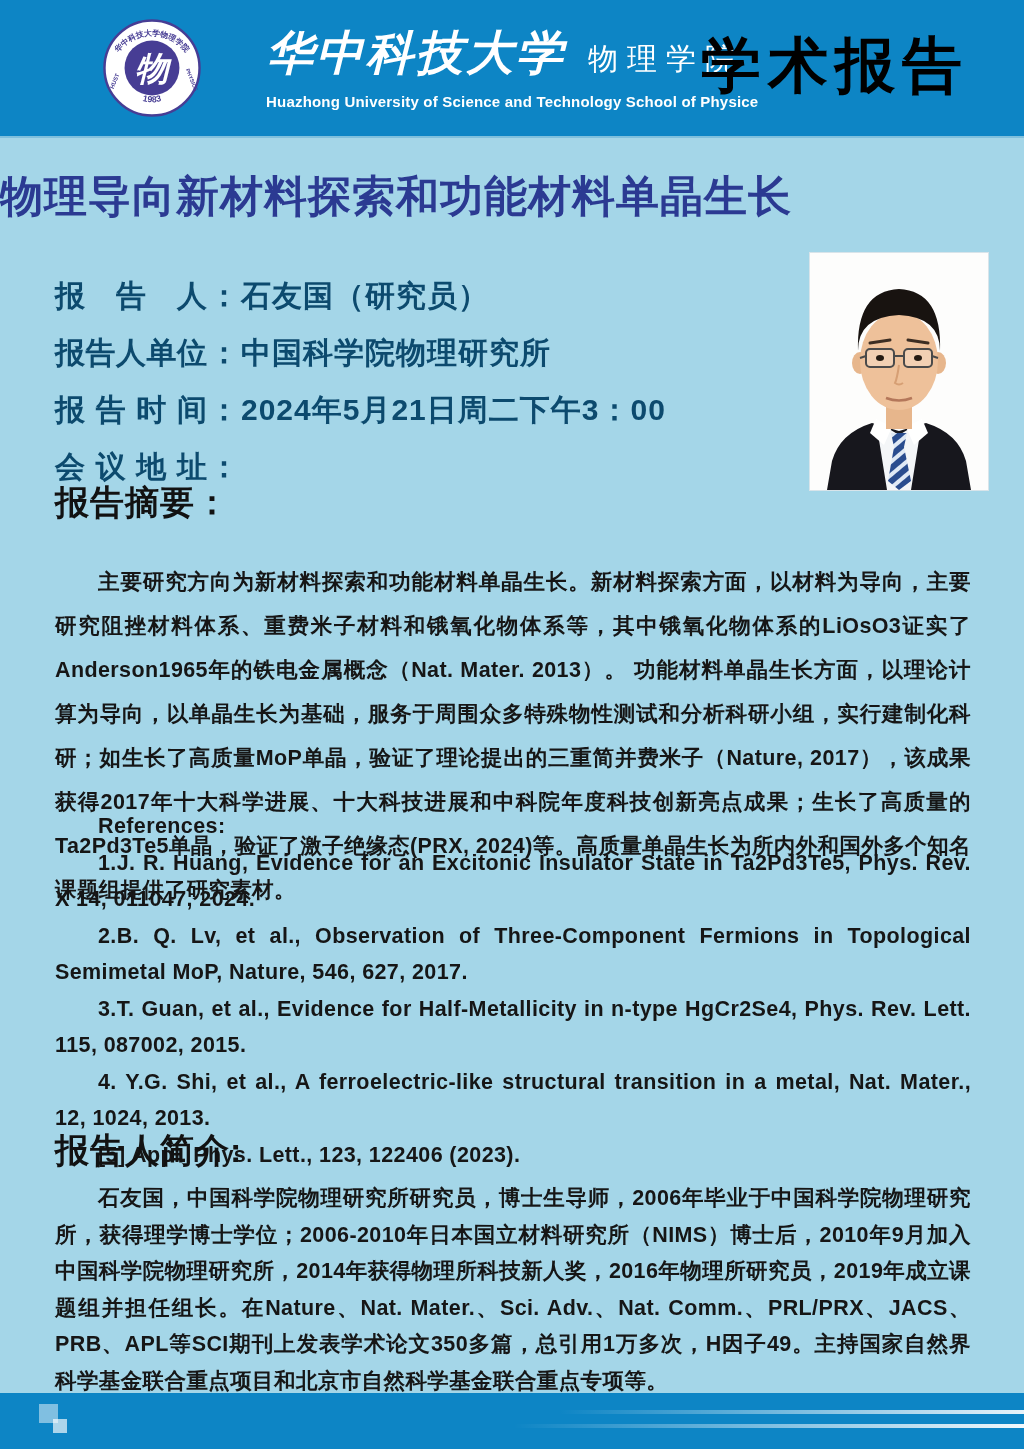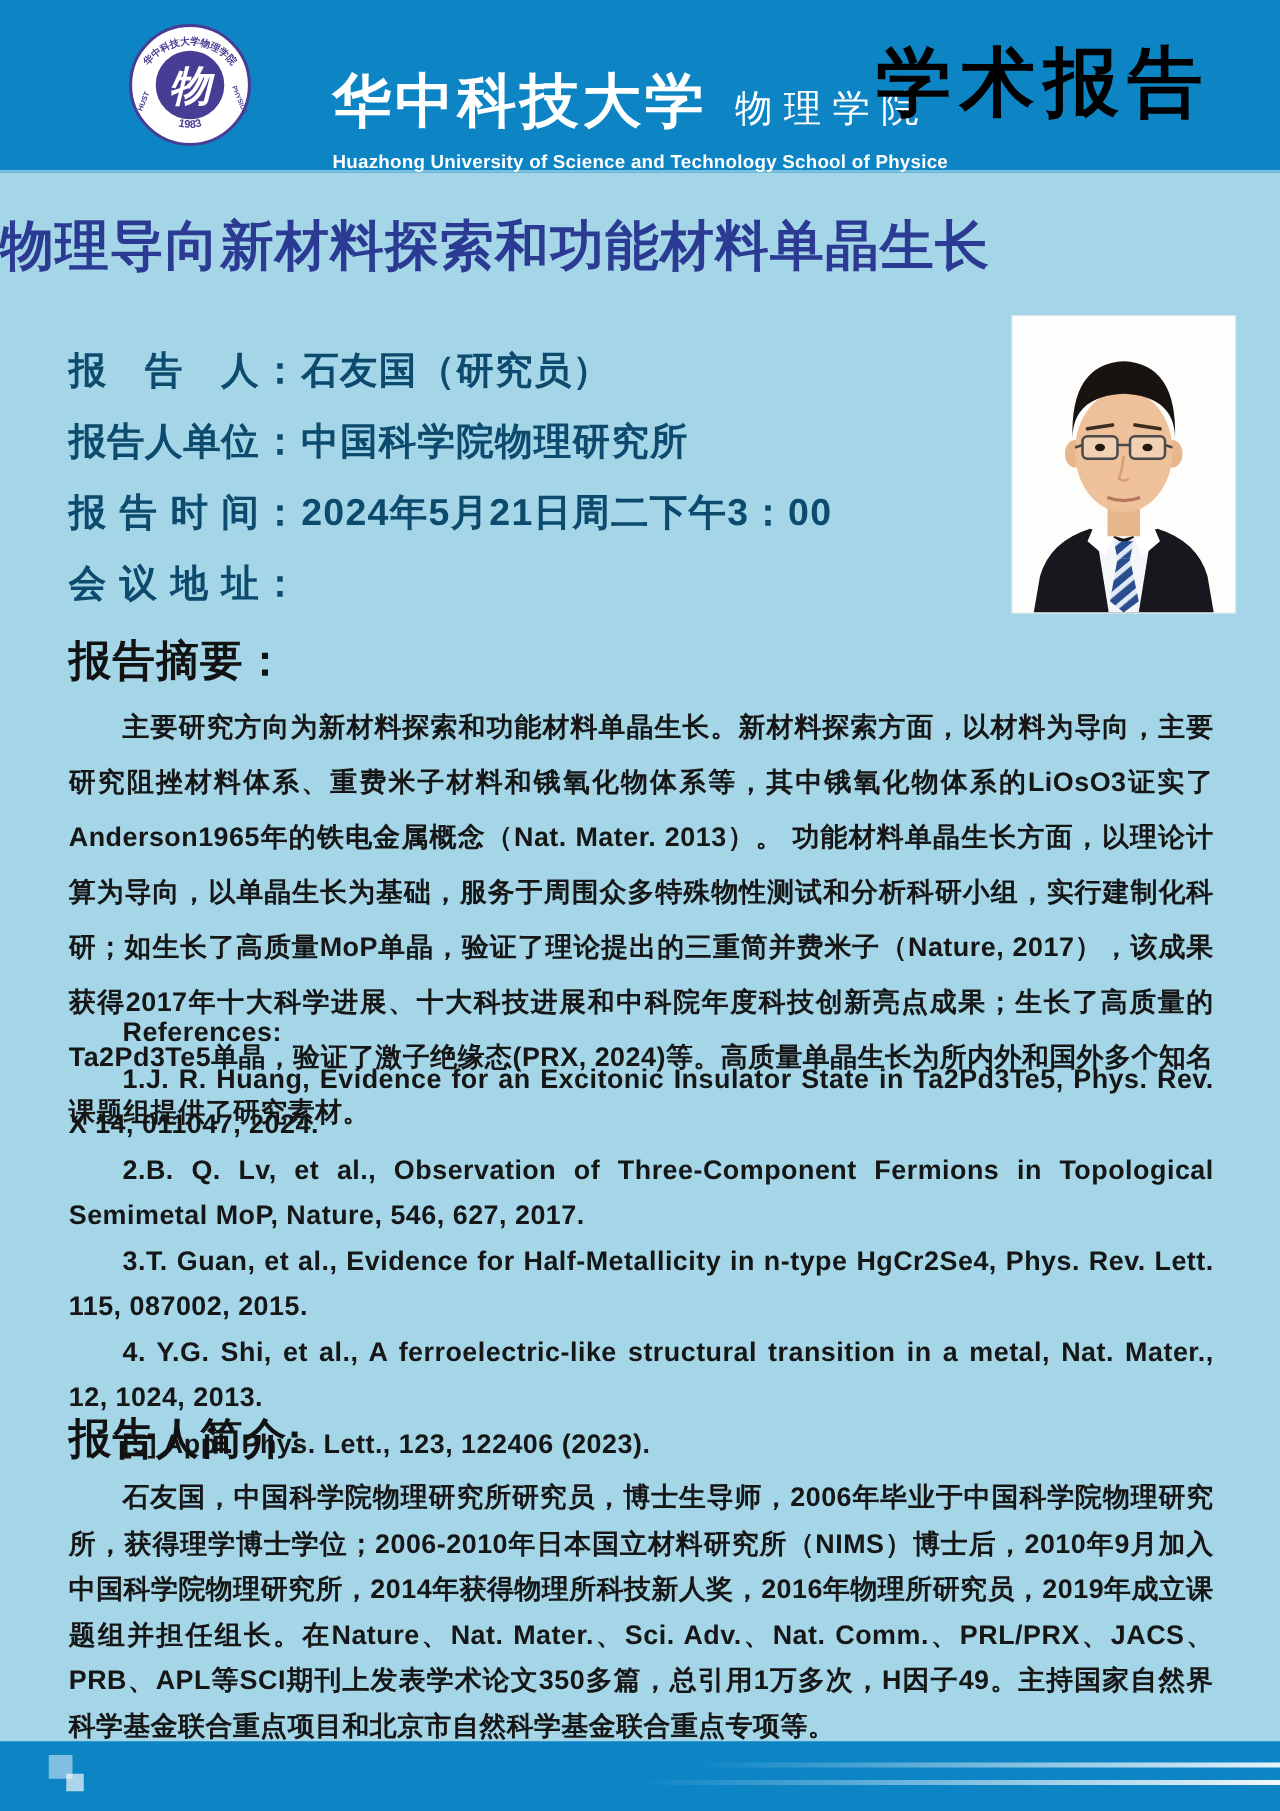--- a/index.html
+++ b/index.html
@@ -10,22 +10,22 @@
   }
   
   .header {
     position:absolute; top:0; left:0; width:1024px; height:136px;
     background:#0d85c5; border-bottom:2px solid #7fc0dd;
   }
   .logo { position:absolute; left:103px; top:19px; width:98px; height:98px; }
   .brand { position:absolute; left:266px; top:22px; color:#ffffff; }
   .brand-cn { display:flex; align-items:baseline; }
   .brand-university {
-    font-family:"Liberation Serif", serif; font-weight:bold;
-    font-size:47px; letter-spacing:3px; white-space:nowrap;margin-top:28px;
+    font-family:"Liberation Serif", serif; font-style:italic; font-weight:bold;
+    font-size:47px; letter-spacing:3px; white-space:nowrap;
   }
   .brand-school {
     font-weight:400; font-size:30px; letter-spacing:9px; margin-left:22px; white-space:nowrap;
   }
   .brand-en { font-size:15px; font-weight:bold; margin-top:8px; letter-spacing:0.2px; white-space:nowrap; }
   .badge-title {
     position:absolute; right:55px; top:26px; color:#000000;
     font-family:"Liberation Serif", serif; font-weight:bold;
     font-size:60px; letter-spacing:7px; white-space:nowrap;
   }
@@ -44,21 +44,21 @@
   .photo {
     position:absolute; left:810px; top:253px; width:178px; height:237px;
     background:#ffffff; box-shadow:0 0 0 1px #d8e4ea;
   }
   .photo svg { display:block; }
   
   .section-heading {
     position:absolute; left:55px; color:#121212;
     font-size:34px; font-weight:900; letter-spacing:1px; white-space:nowrap;
   }
-  .abstract-heading { top:506px; }
+  .abstract-heading { top:480px; }
   .body-text {
     position:absolute; left:55px; width:916px; color:#161616;
     font-size:21.5px; font-weight:bold; line-height:44px;
     text-align:justify; letter-spacing:0.4px;
   }
   .body-text p { margin:0; text-indent:2em; }
   .abstract-text { top:560px; }
   .references-block { top:808px; line-height:36.5px; }
   .bio-heading { top:1128px; }
   .bio-text { top:1180px; line-height:36.5px; }

